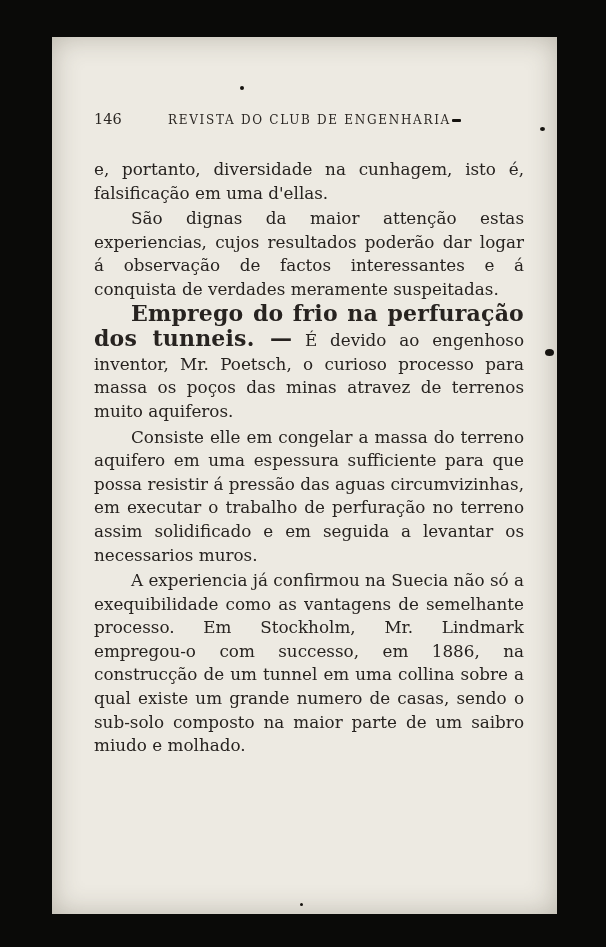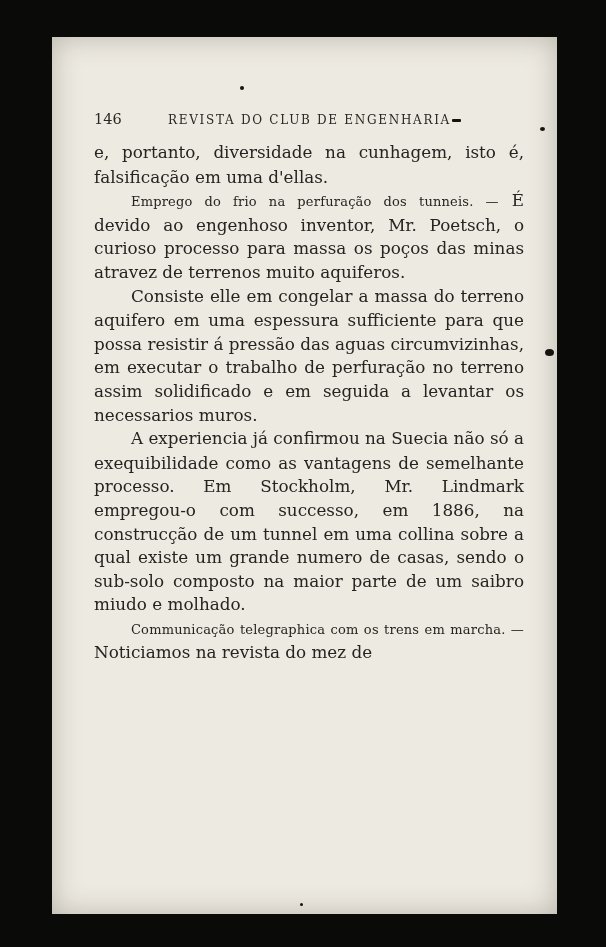--- a/index.html
+++ b/index.html
@@ -51,24 +51,25 @@
     font-size: 16.8px;
     line-height: 23.6px;
     text-align: justify;
   }
   .textblock p {
     margin: 0;
     text-indent: 2.2em;
   }
   .textblock p.no-indent {
     text-indent: 0;
+    margin-top: 15px;
   }
   .lead {
-    font-weight: normal;
-    font-size: 13px;
+    font-weight: bold;
+    font-size: 22px;
     letter-spacing: 0.2px;
   }
   .speck {
     position: absolute;
     background: #15130f;
     border-radius: 50%;
   }
   .speck.s1 { left: 240px; top: 86px;  width: 4px; height: 4px; }
   .speck.s2 { left: 452px; top: 119px; width: 9px; height: 3px; border-radius: 1px; }
   .speck.s3 { left: 540px; top: 127px; width: 5px; height: 4px; }
@@ -85,41 +86,41 @@
     <span class="journal-title">REVISTA DO CLUB DE ENGENHARIA</span>
   </div>
 
   <div class="textblock">
 
     <p class="no-indent">
       <b class="lead"></b>
       <span>e, portanto, diversidade na cunhagem, isto é, falsificação em uma d'ellas.</span>
     </p>
 
+    <p>
+      <b class="lead"></b>
+      <span>São dignas da maior attenção estas experiencias, cujos resultados poderão dar logar á observação de factos interessantes e á conquista de verdades meramente suspeitadas.</span>
+    </p>
 
     <p>
       <b class="lead">Emprego do frio na perfuração dos tunneis. —</b>
       <span>É devido ao engenhoso inventor, Mr. Poetsch, o curioso processo para massa os poços das minas atravez de terrenos muito aquiferos.</span>
     </p>
 
     <p>
       <b class="lead"></b>
       <span>Consiste elle em congelar a massa do terreno aquifero em uma espessura sufficiente para que possa resistir á pressão das aguas circumvizinhas, em executar o trabalho de perfuração no terreno assim solidificado e em seguida a levantar os necessarios muros.</span>
     </p>
 
     <p>
       <b class="lead"></b>
       <span>A experiencia já confirmou na Suecia não só a exequibilidade como as vantagens de semelhante processo. Em Stockholm, Mr. Lindmark empregou-o com successo, em 1886, na construcção de um tunnel em uma collina sobre a qual existe um grande numero de casas, sendo o sub-solo composto na maior parte de um saibro miudo e molhado.</span>
     </p>
 
 
-    <p>
-      <b class="lead">Communicação telegraphica com os trens em marcha. —</b>
-      <span>Noticiamos na revista do mez de</span>
-    </p>
 
   </div>
 </div>
 
 <div class="speck s1"></div>
 <div class="speck s2"></div>
 <div class="speck s3"></div>
 <div class="speck s4"></div>
 <div class="speck s5"></div>
 

